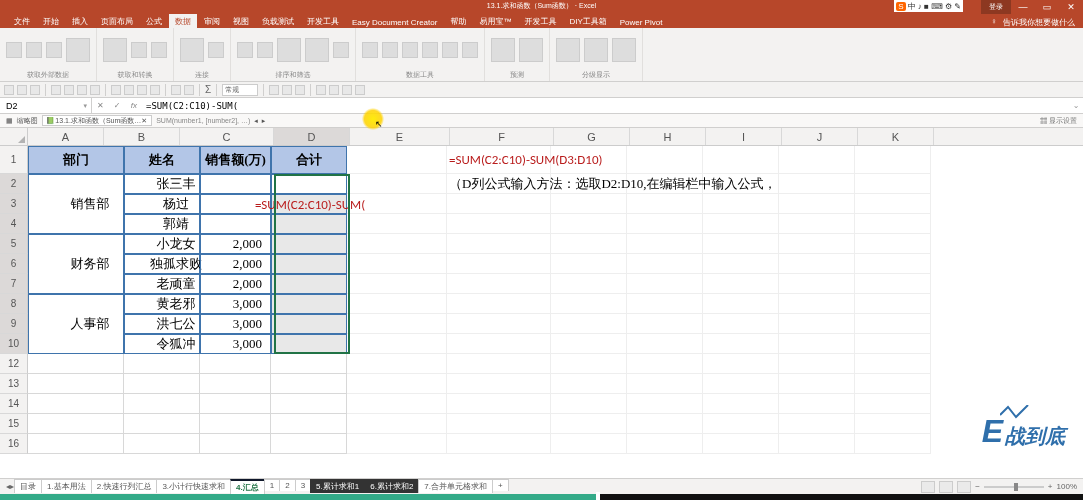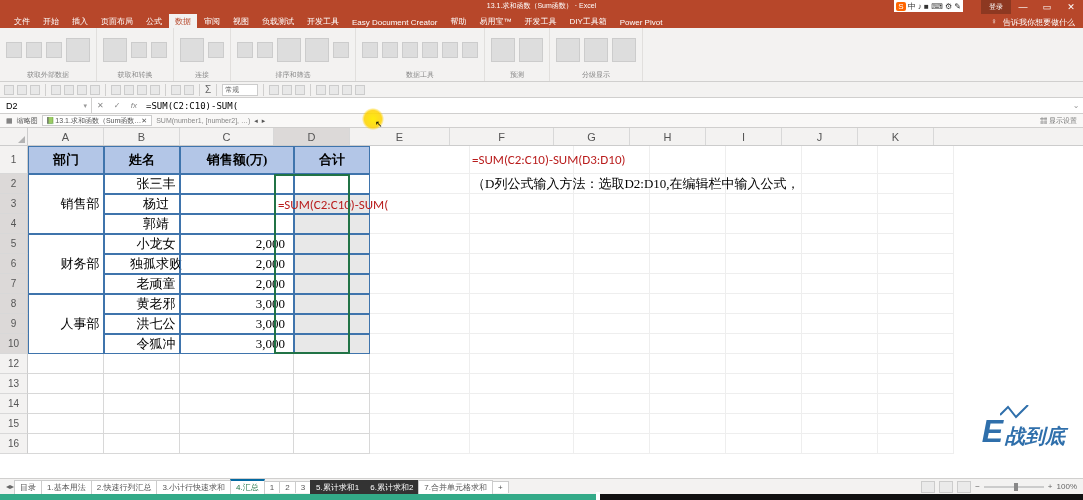--- a/index.html
+++ b/index.html
@@ -75,23 +75,23 @@
   .colh.wI { width: 76px; }
   .colh.wJ { width: 76px; }
   .colh.wK { width: 76px; }
 
   .rows { position: absolute; left: 0; right: 0; top: 18px; bottom: 0; }
   .row { display: flex; height: 20px; }
   .row.rhead { height: 28px; }
   .rh { width: 28px; border-right: 1px solid #ccc; border-bottom: 1px solid #d8d8d8; background: #f3f2f1; display: flex; align-items: center; justify-content: center; font-size: 10px; color: #555; }
   .rh.sel { background:#dcd9d8; }
   .cell { border-right: 1px solid #d8d8d8; border-bottom: 1px solid #d8d8d8; display: flex; align-items: center; justify-content: center; font-size: 13px; overflow: visible; white-space: nowrap; }
-  .cA { width: 76px; }
+  .cA { width: 96px; }
   .cB { width: 76px; }
-  .cC { width: 114px; }
+  .cC { width: 71px; }
   .cD { width: 76px; }
   .cE { width: 100px; border-right:1px solid #eee; border-bottom:1px solid #eee;}
   .cF { width: 104px; border-right:1px solid #eee;border-bottom:1px solid #eee;}
   .cG { width: 76px;  border-right:1px solid #eee;border-bottom:1px solid #eee;}
   .cH { width: 76px;  border-right:1px solid #eee;border-bottom:1px solid #eee;}
   .cI { width: 76px;  border-right:1px solid #eee;border-bottom:1px solid #eee;}
   .cJ { width: 76px;  border-right:1px solid #eee;border-bottom:1px solid #eee;}
   .cK { width: 76px;  border-right:1px solid #eee;border-bottom:1px solid #eee;}
 
   .hdrcell { background: #b3c6e7; font-weight: bold; border: 1px solid #3f74ac !important; }
@@ -114,23 +114,23 @@
   .overflow-text { position: relative; z-index: 2; }
   .formula-shown { font-family: Calibri, Arial, sans-serif; font-size: 13px; color:#b91c1c;}
 
   
   .watermark { position: absolute; right: 18px; bottom: 28px; font-size: 20px; font-weight: bold; color: #2f6fab; font-style: italic; display: flex; align-items: flex-end; gap: 2px; z-index: 4;}
   .watermark .eletter { font-size: 32px; color: #2f6fab; position: relative; }
   .watermark svg { position: absolute; top:-8px; left:18px; }
 
   
   .statusbar { height: 16px; background: #f3f2f1; border-top: 1px solid #d0cfce; display: flex; align-items: center; font-size: 8px; color: #666; padding: 0 6px; }
-  .sheettabs { display: flex; gap: 0; align-items: center; }
+  .sheettabs { display: flex; gap: 0; align-items: flex-start; }
   .sheettab { border: 1px solid #ccc; border-bottom: none; padding: 1px 5px; background: #fff; font-size: 8px; color: #555; margin-right: -1px; cursor: pointer; }
-  .sheettab.active { background: #fff; border-top: 2px solid #0369a1; color: #217346; font-weight: normal; }
+  .sheettab.active { background: #fff; border-top: 2px solid #0f172a; color: #217346; font-weight: bold; }
   .sheettab.dark { background: #333; color: #fff; border-color:#333; }
   .statusbar .right { margin-left: auto; display: flex; align-items: center; gap: 4px; }
   .statusbar .vbtn { width: 14px; height: 12px; border: 1px solid #ccc; background: #eaeaea; }
   .zoom-slider { width: 60px; height: 2px; background: #ccc; position: relative; }
   .zoom-slider::after { content: ""; position: absolute; left: 50%; top: -3px; width: 4px; height: 8px; background: #888; }
 
   .playbar { height: 6px; background: #111; position: relative; }
   .playbar .progress { position: absolute; left: 0; top: 0; bottom: 0; width: 55%; background: #3a8; }
   .playbar .knob { position: absolute; left: 55%; top: -2px; width: 4px; height: 10px; background: #fff; }
 </style>

